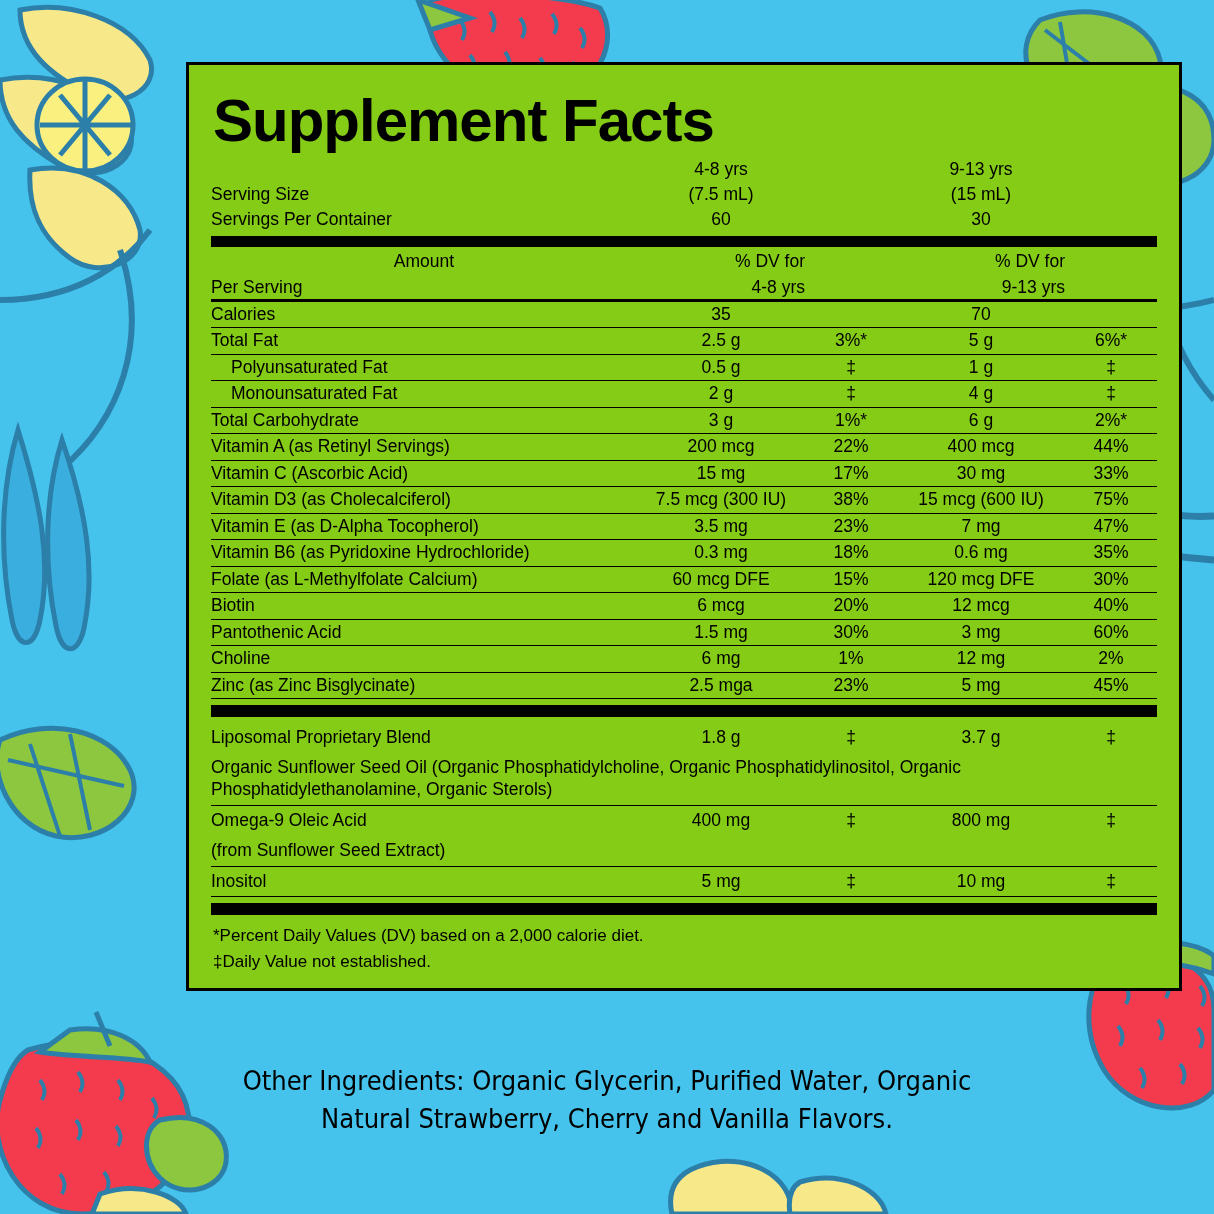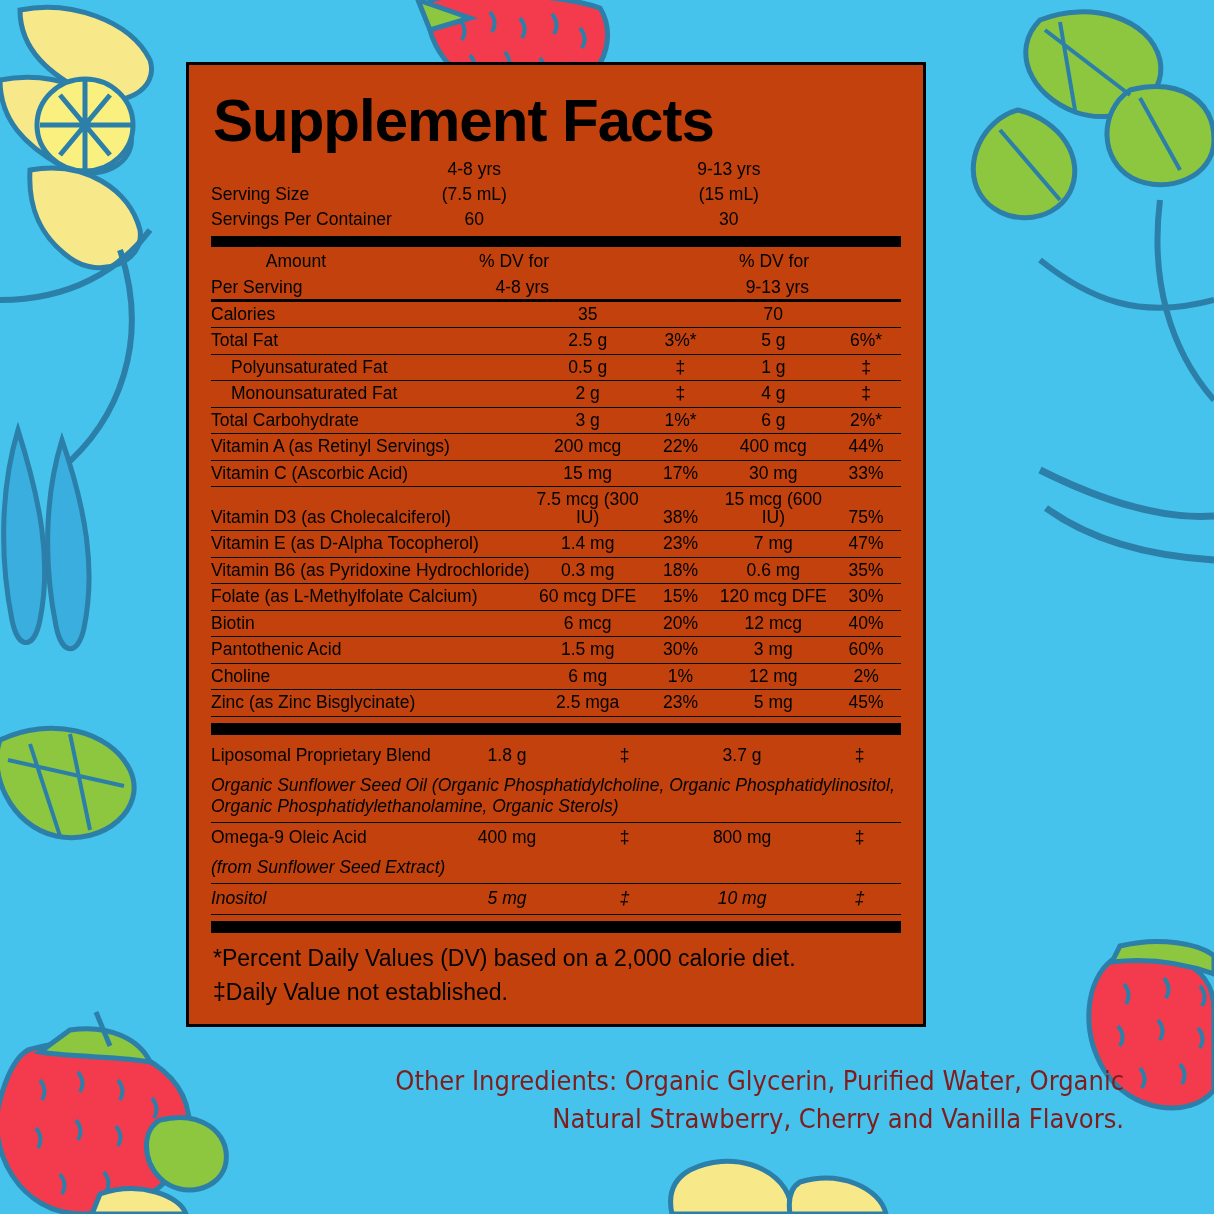--- a/index.html
+++ b/index.html
@@ -20,22 +20,22 @@
     position: absolute;
     inset: 0;
     z-index: 0;
   }
 
   
   .panel {
     position: absolute;
     left: 186px;
     top: 62px;
-    width: 740px;
-    background: #c2410c;
+    width: 996px;
+    background: #84cc16;
     border: 3px solid #000;
     box-sizing: border-box;
     padding: 18px 22px 14px 22px;
     z-index: 2;
   }
 
   .sf-title {
     font-size: 60px;
     font-weight: bold;
     line-height: 1.0;
@@ -99,44 +99,44 @@
   }
   .main-tbl .indent { padding-left: 20px; }
   .name-cell { text-align: left; white-space: nowrap; }
   .val { text-align: center; }
 
   .blend-tbl td {
     font-size: 17.5px;
     line-height: 1.25;
     padding: 4px 0 4px 0;
   }
-  .blend-tbl td.b-rule { border-bottom: 1px solid #000; font-style: italic; }
+  .blend-tbl td.b-rule { border-bottom: 1px solid #000; }
   .blend-sub {
     font-size: 17.5px;
     line-height: 1.3;
     padding-left: 18px;
     text-align: left;
   }
 
   .footnotes {
-    font-size: 23px;
+    font-size: 17px;
     line-height: 1.5;
     color: #000;
     margin-top: 8px;
     padding-left: 2px;
   }
 
   
   .other-ing {
     position: absolute;
     left: 0;
     right: 0;
     top: 1062px;
-    text-align: right;
-    color: #7f1d1d;
+    text-align: center;
+    color: #000000;
     font-size: 27px;
     line-height: 1.42;
     font-family: "DejaVu Sans", sans-serif;
     z-index: 3;
     padding: 0 90px;
     box-sizing: border-box;
     font-stretch: condensed;
   }
 </style>
 </head>
@@ -336,21 +336,21 @@
         </tr>
         <tr>
           <td class="name-cell col-label">Vitamin D3 (as Cholecalciferol)</td>
           <td class="val col-a">7.5 mcg (300 IU)</td>
           <td class="val col-b">38%</td>
           <td class="val col-c">15 mcg (600 IU)</td>
           <td class="val col-d">75%</td>
         </tr>
         <tr>
           <td class="name-cell col-label">Vitamin E (as D-Alpha Tocopherol)</td>
-          <td class="val col-a">1.4 mg</td>
+          <td class="val col-a">3.5 mg</td>
           <td class="val col-b">23%</td>
           <td class="val col-c">7 mg</td>
           <td class="val col-d">47%</td>
         </tr>
         <tr>
           <td class="name-cell col-label">Vitamin B6 (as Pyridoxine Hydrochloride)</td>
           <td class="val col-a">0.3 mg</td>
           <td class="val col-b">18%</td>
           <td class="val col-c">0.6 mg</td>
           <td class="val col-d">35%</td>

